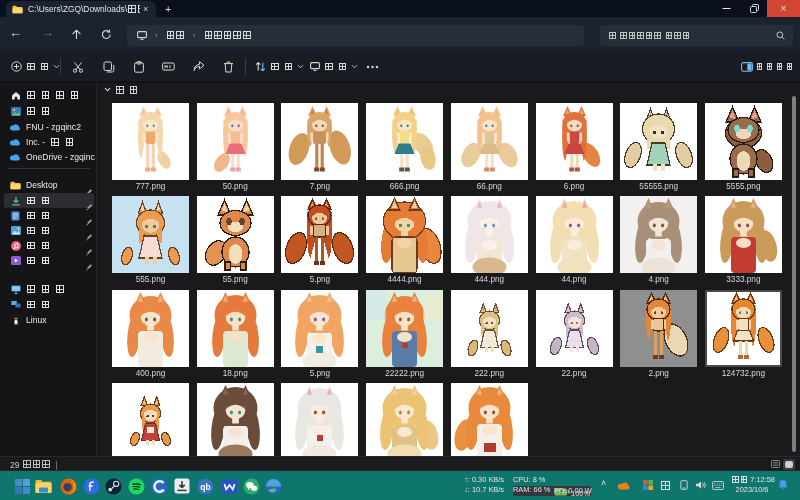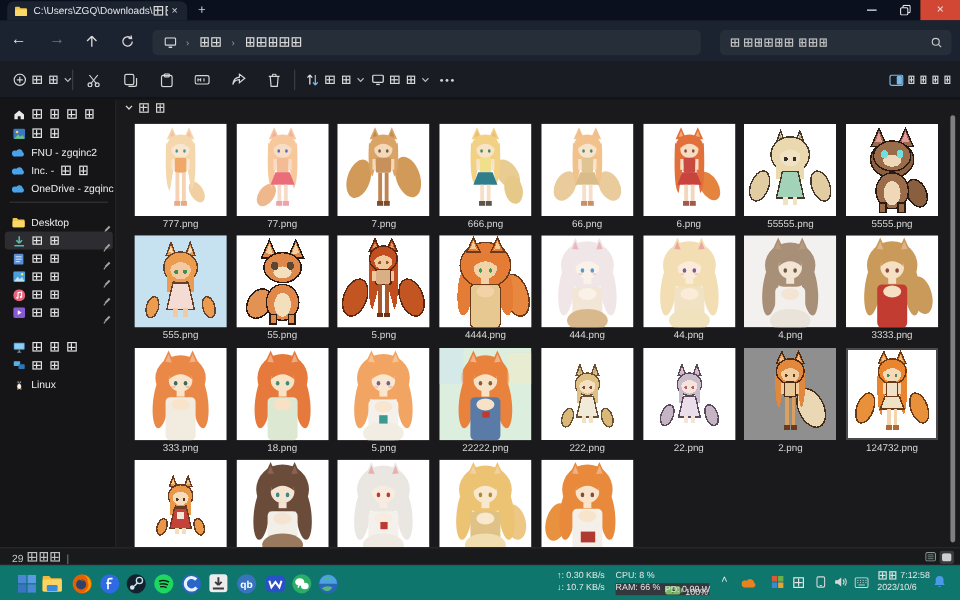--- a/index.html
+++ b/index.html
@@ -423,21 +423,21 @@
           <rect x="33.5" y="28.5" width="10" height="12.5" fill="#f4bc94" rx="2"></rect>
           <rect x="30.9" y="29.5" width="2.6" height="9" fill="#f8ddc6"></rect>
           <rect x="43.5" y="29.5" width="2.6" height="9" fill="#f8ddc6"></rect>
           <polygon points="32.5,40.5 44.5,40.5 48.5,51 28.5,51" fill="#e96e7a"></polygon>
           <rect x="34.2" y="51" width="3.2" height="15.5" fill="#f6dcc8"></rect>
           <rect x="39.6" y="51" width="3.2" height="15.5" fill="#f6dcc8"></rect>
           <rect x="33.2" y="64.5" width="5" height="4" fill="#f0a2aa"></rect>
           <rect x="38.8" y="64.5" width="5" height="4" fill="#f0a2aa"></rect>
         </svg>
       </div>
-      <div class="lbl" style="left:192.7px;top:182px;width:85px">77.png</div>
+      <div class="lbl" style="left:192.7px;top:182px;width:85px">50.png</div>
       <div class="card" style="left:281.4px;top:103px">
         <svg width="77" height="77" viewBox="0 0 77 77">
           <rect width="77" height="77" fill="#ffffff"></rect>
           <ellipse cx="18" cy="46" rx="9.5" ry="16.5" fill="#d29a58" transform="rotate(18 18 46)"></ellipse>
           <ellipse cx="59" cy="44.5" rx="10" ry="17.5" fill="#d29a58" transform="rotate(-18 59 44.5)"></ellipse>
           <path d="M26.5 16 Q25.0 40 29.5 44 L35.0 24 Z" fill="#d9a465"></path>
           <path d="M50.5 16 Q52.0 40 47.5 44 L42.0 24 Z" fill="#d9a465"></path>
           <polygon points="27,13 31.5,3 36,13" fill="#d9a465"></polygon>
           <polygon points="41,13 45.5,3 50,13" fill="#d9a465"></polygon>
           <polygon points="29.5,11 31.5,6 33.5,11" fill="#c08a56"></polygon>
@@ -769,21 +769,21 @@
           <path d="M28.9 26 Q30 15.5 38.5 15.5 Q47 15.5 48.1 26 Q43 21.8 38.5 21.8 Q34 21.8 28.9 26 Z" fill="#ea8848"></path>
           <ellipse cx="34.4" cy="29.4" rx="1.5" ry="1.9" fill="#3a6a5a"></ellipse>
           <ellipse cx="42.6" cy="29.4" rx="1.5" ry="1.9" fill="#3a6a5a"></ellipse>
           <ellipse cx="32.5" cy="32.5" rx="1.8" ry="1" fill="#f4b0a0" opacity="0.7"></ellipse>
           <ellipse cx="44.5" cy="32.5" rx="1.8" ry="1" fill="#f4b0a0" opacity="0.7"></ellipse>
           <rect x="35.2" y="35.5" width="6.6" height="5" fill="#f8e4ca"></rect>
           <rect x="26" y="41" width="25" height="36" fill="#f2ece0" rx="4"></rect>
           <ellipse cx="38.5" cy="47" rx="7.5" ry="5" fill="#f8e4ca"></ellipse>
         </svg>
       </div>
-      <div class="lbl" style="left:108.0px;top:368.5px;width:85px">333.png</div>
+      <div class="lbl" style="left:108.0px;top:368.5px;width:85px">400.png</div>
       <div class="card" style="left:196.7px;top:289.5px">
         <svg width="77" height="77" viewBox="0 0 77 77">
           <rect width="77" height="77" fill="#ffffff"></rect>
           <ellipse cx="22.0" cy="45" rx="6.5" ry="22" fill="#e67a3c" transform="rotate(6 22.0 45)"></ellipse>
           <ellipse cx="55.0" cy="45" rx="6.5" ry="22" fill="#e67a3c" transform="rotate(-6 55.0 45)"></ellipse>
           <ellipse cx="38.5" cy="25" rx="21" ry="20" fill="#e67a3c"></ellipse>
           <polygon points="23,14 28.5,2 34,14" fill="#e67a3c"></polygon>
           <polygon points="43,14 48.5,2 54,14" fill="#e67a3c"></polygon>
           <polygon points="25.8,11.5 28.5,5 31.2,12" fill="#f0aa7c"></polygon>
           <polygon points="45.8,12 48.5,5 51.2,11.5" fill="#f0aa7c"></polygon>
@@ -1184,19 +1184,19 @@
         <path d="M1 4h2.4L6.6 1.4v8.2L3.4 7H1Z" fill="#d8d8d8"></path>
         <path d="M8.2 3.4 A3 3 0 0 1 8.2 7.6M9.8 2.2 A4.6 4.6 0 0 1 9.8 8.8" stroke="#d8d8d8" stroke-width="1" fill="none"></path>
       </svg>
     </div>
  <div class="tbi" style="left:712px;top:10px">
       <svg width="12" height="9" viewBox="0 0 13 10">
         <rect x="0.5" y="0.5" width="12" height="9" rx="1.4" stroke="#d8d8d8" stroke-width="1" fill="none"></rect>
         <path d="M2.5 3h1M5 3h1M7.5 3h1M10 3h1M2.5 5h1M5 5h1M7.5 5h1M10 5h1M3.5 7.2h6" stroke="#d8d8d8" stroke-width="0.8"></path>
       </svg>
     </div>
- <div class="tray" style="left:731px;top:4px;text-align:left;width:42px"><i class="h2" style="color:#e6e6e6"></i><i class="h2" style="color:#e6e6e6"></i> 7:12:58<br>2023/10/6</div>
+ <div class="tray" style="left:731px;top:4px;text-align:center;width:42px"><i class="h2" style="color:#e6e6e6"></i><i class="h2" style="color:#e6e6e6"></i> 7:12:58<br>2023/10/6</div>
  <div class="tbi" style="left:778px;top:8px">
       <svg width="10" height="11" viewBox="0 0 11 12">
         <path d="M5.5 1 A3.6 3.6 0 0 1 9.1 4.6 V7.4 L10.2 9.2 H0.8 L1.9 7.4 V4.6 A3.6 3.6 0 0 1 5.5 1Z" fill="#4a9ae8"></path>
         <path d="M4.2 10.2 A1.4 1.4 0 0 0 6.8 10.2Z" fill="#4a9ae8"></path>
       </svg>
     </div>
 </div>
 </body></html>

